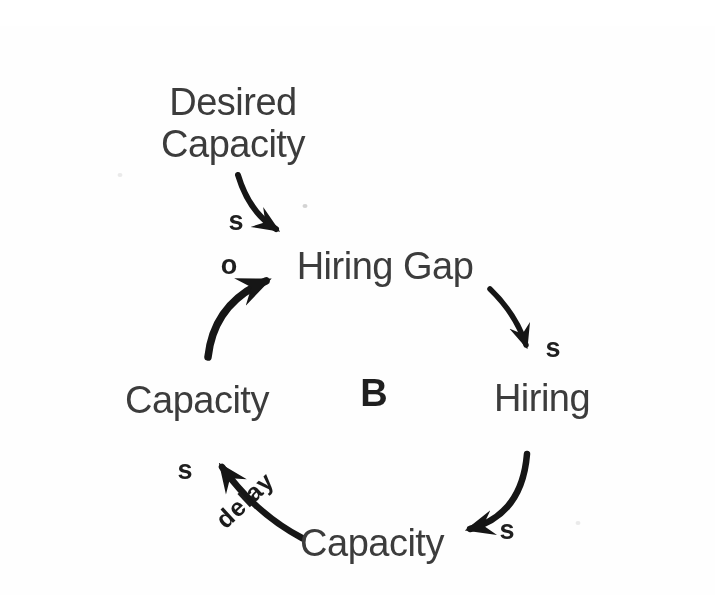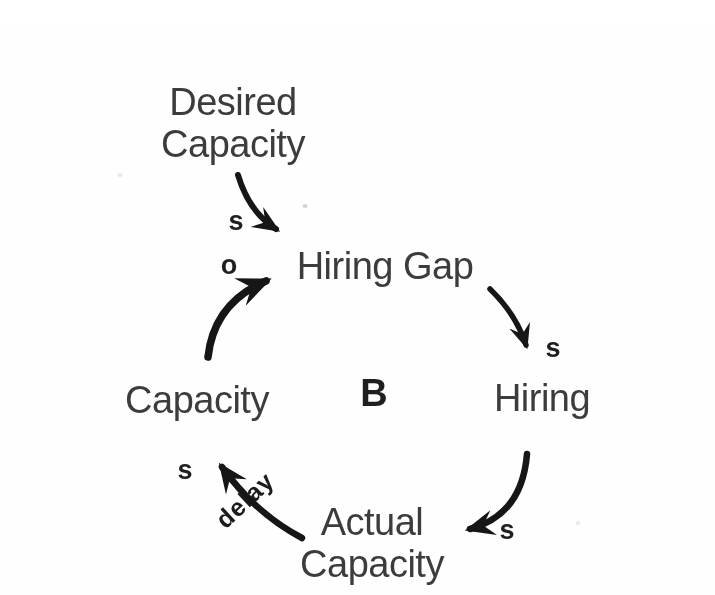--- a/index.html
+++ b/index.html
@@ -87,21 +87,20 @@
 
   <div class="node" style="left:385px; top:240px">
     <div>Hiring Gap</div>
   </div>
 
   <div class="node" style="left:542px; top:372px">
     <div>Hiring</div>
   </div>
 
   <div class="node" style="left:372px; top:517px">
-    <div>Actual</div>
     <div>Capacity</div>
   </div>
 
   <div class="node" style="left:197px; top:374px">
     <div>Capacity</div>
   </div>
 
   <div class="loop-label" style="left:374px; top:367px">B</div>
 
   <div class="pol" style="left:236px; top:195px">s</div>

